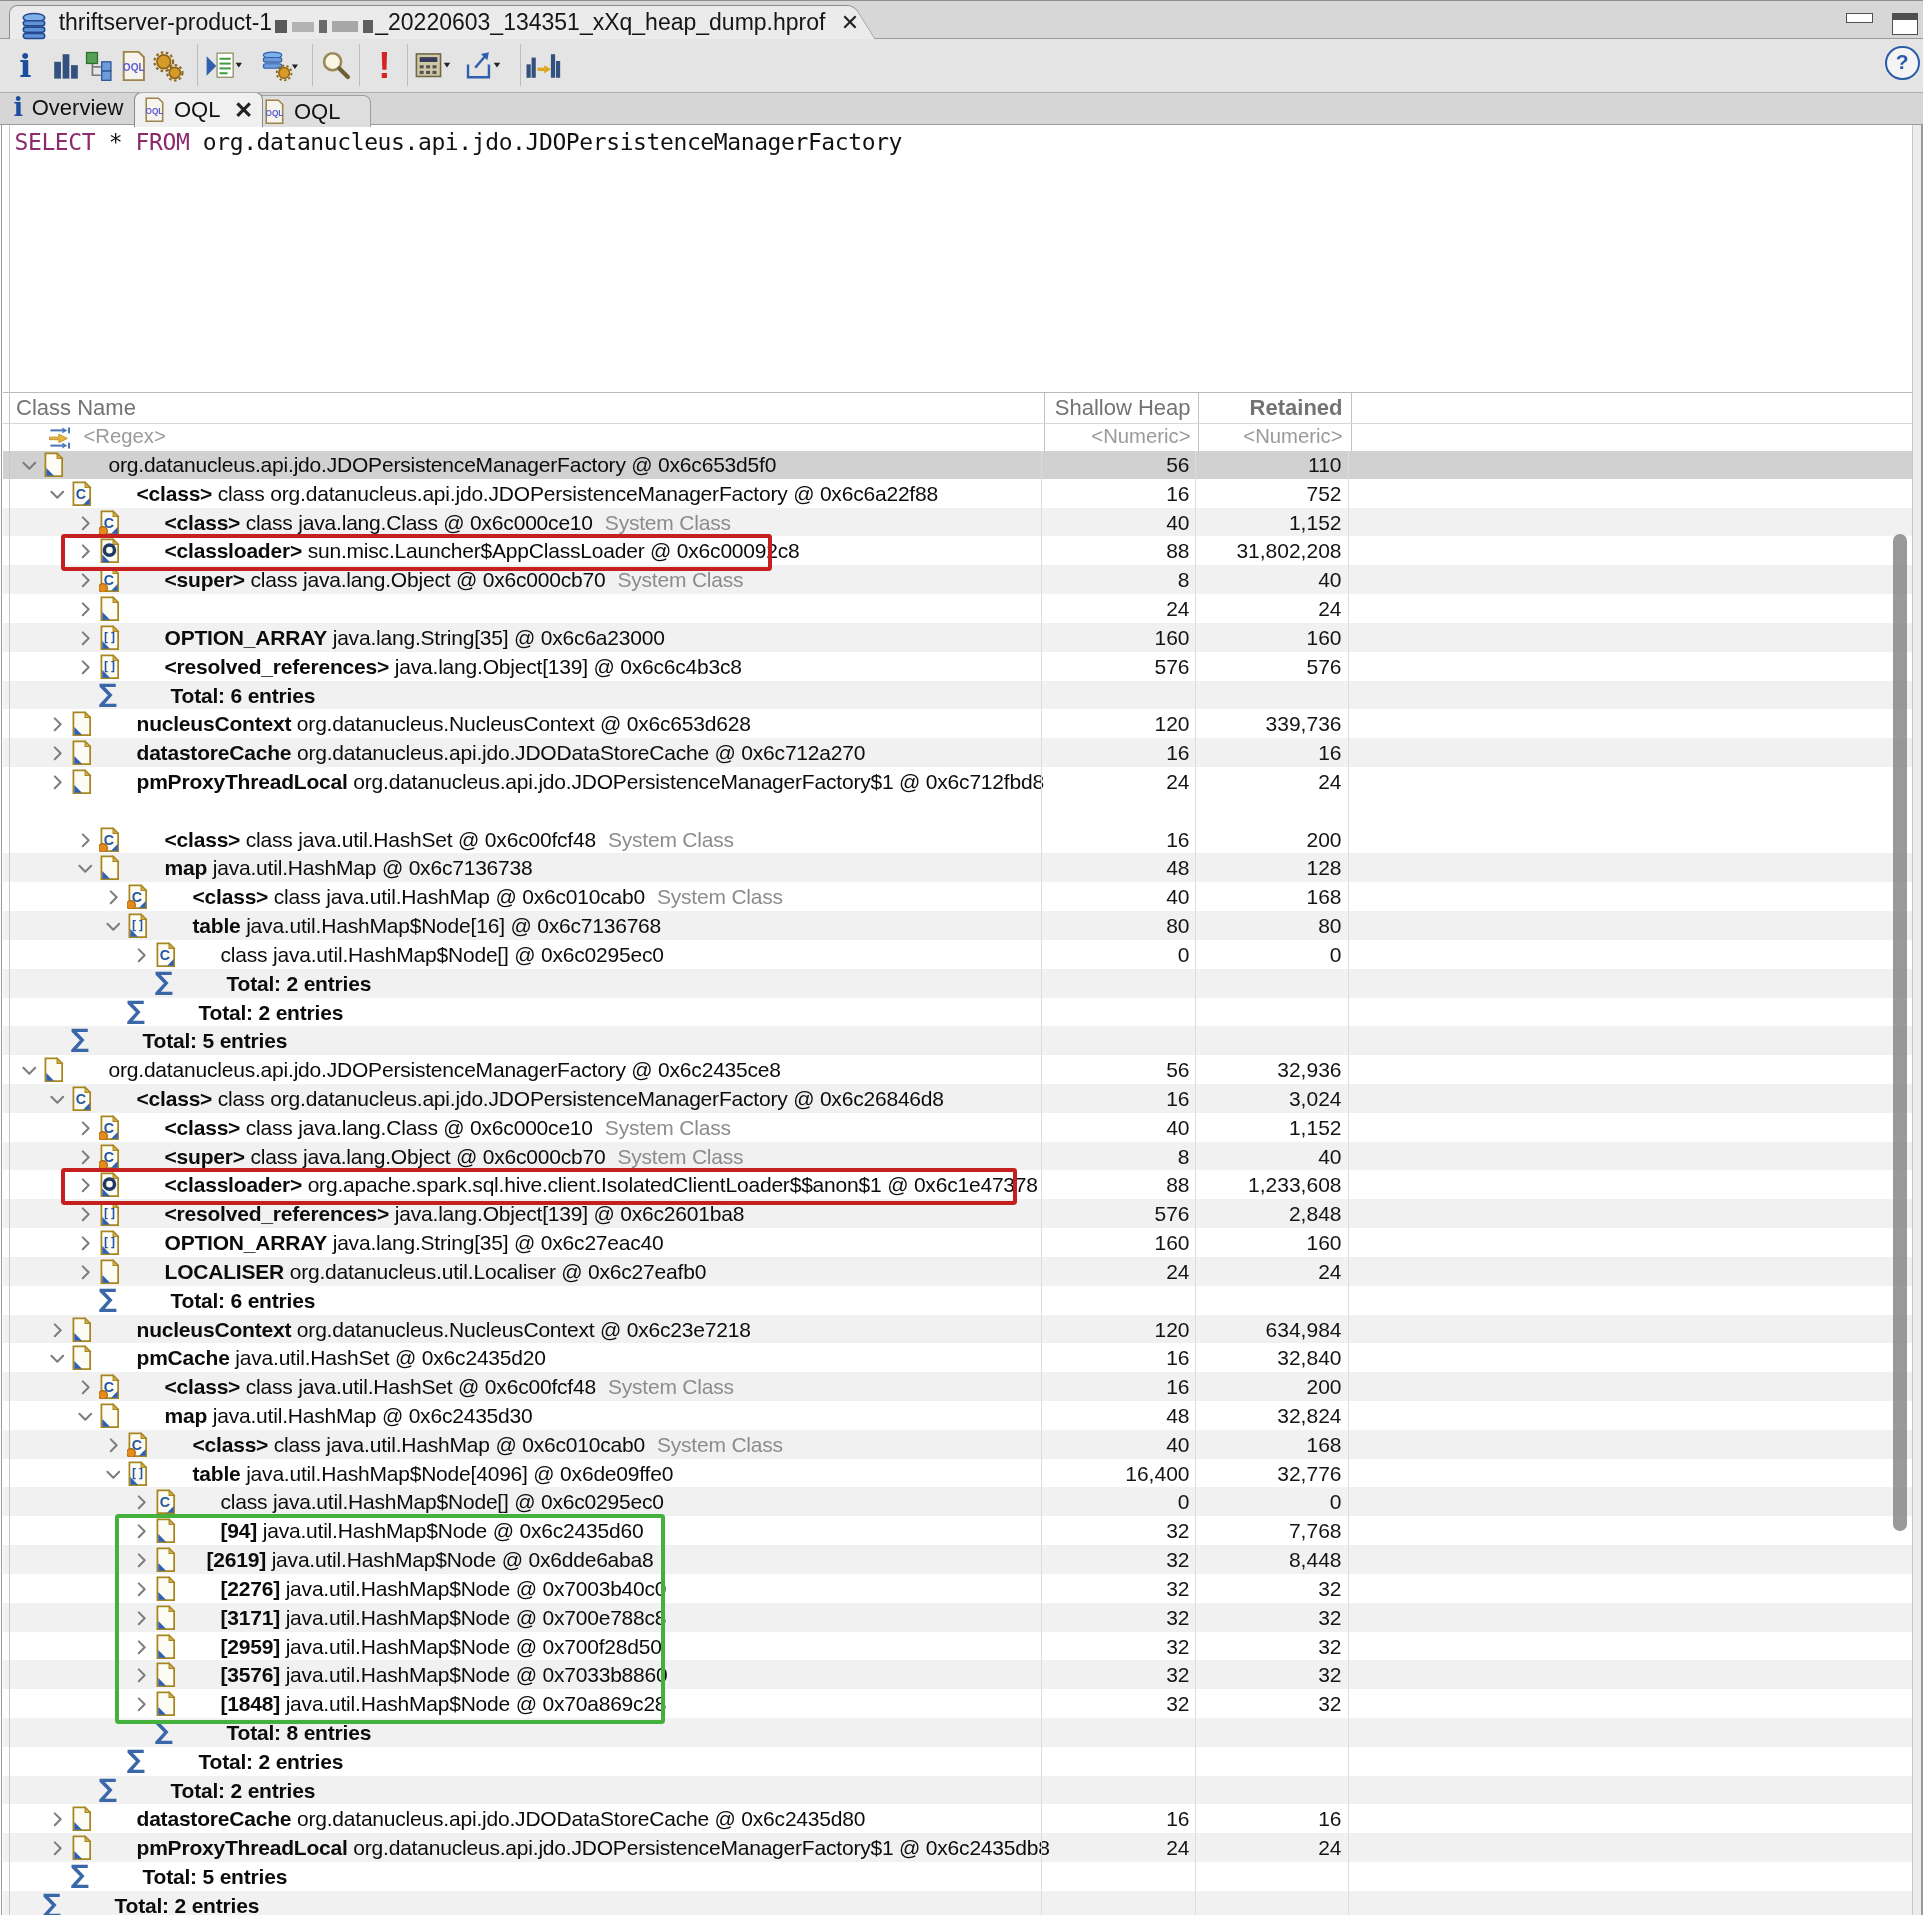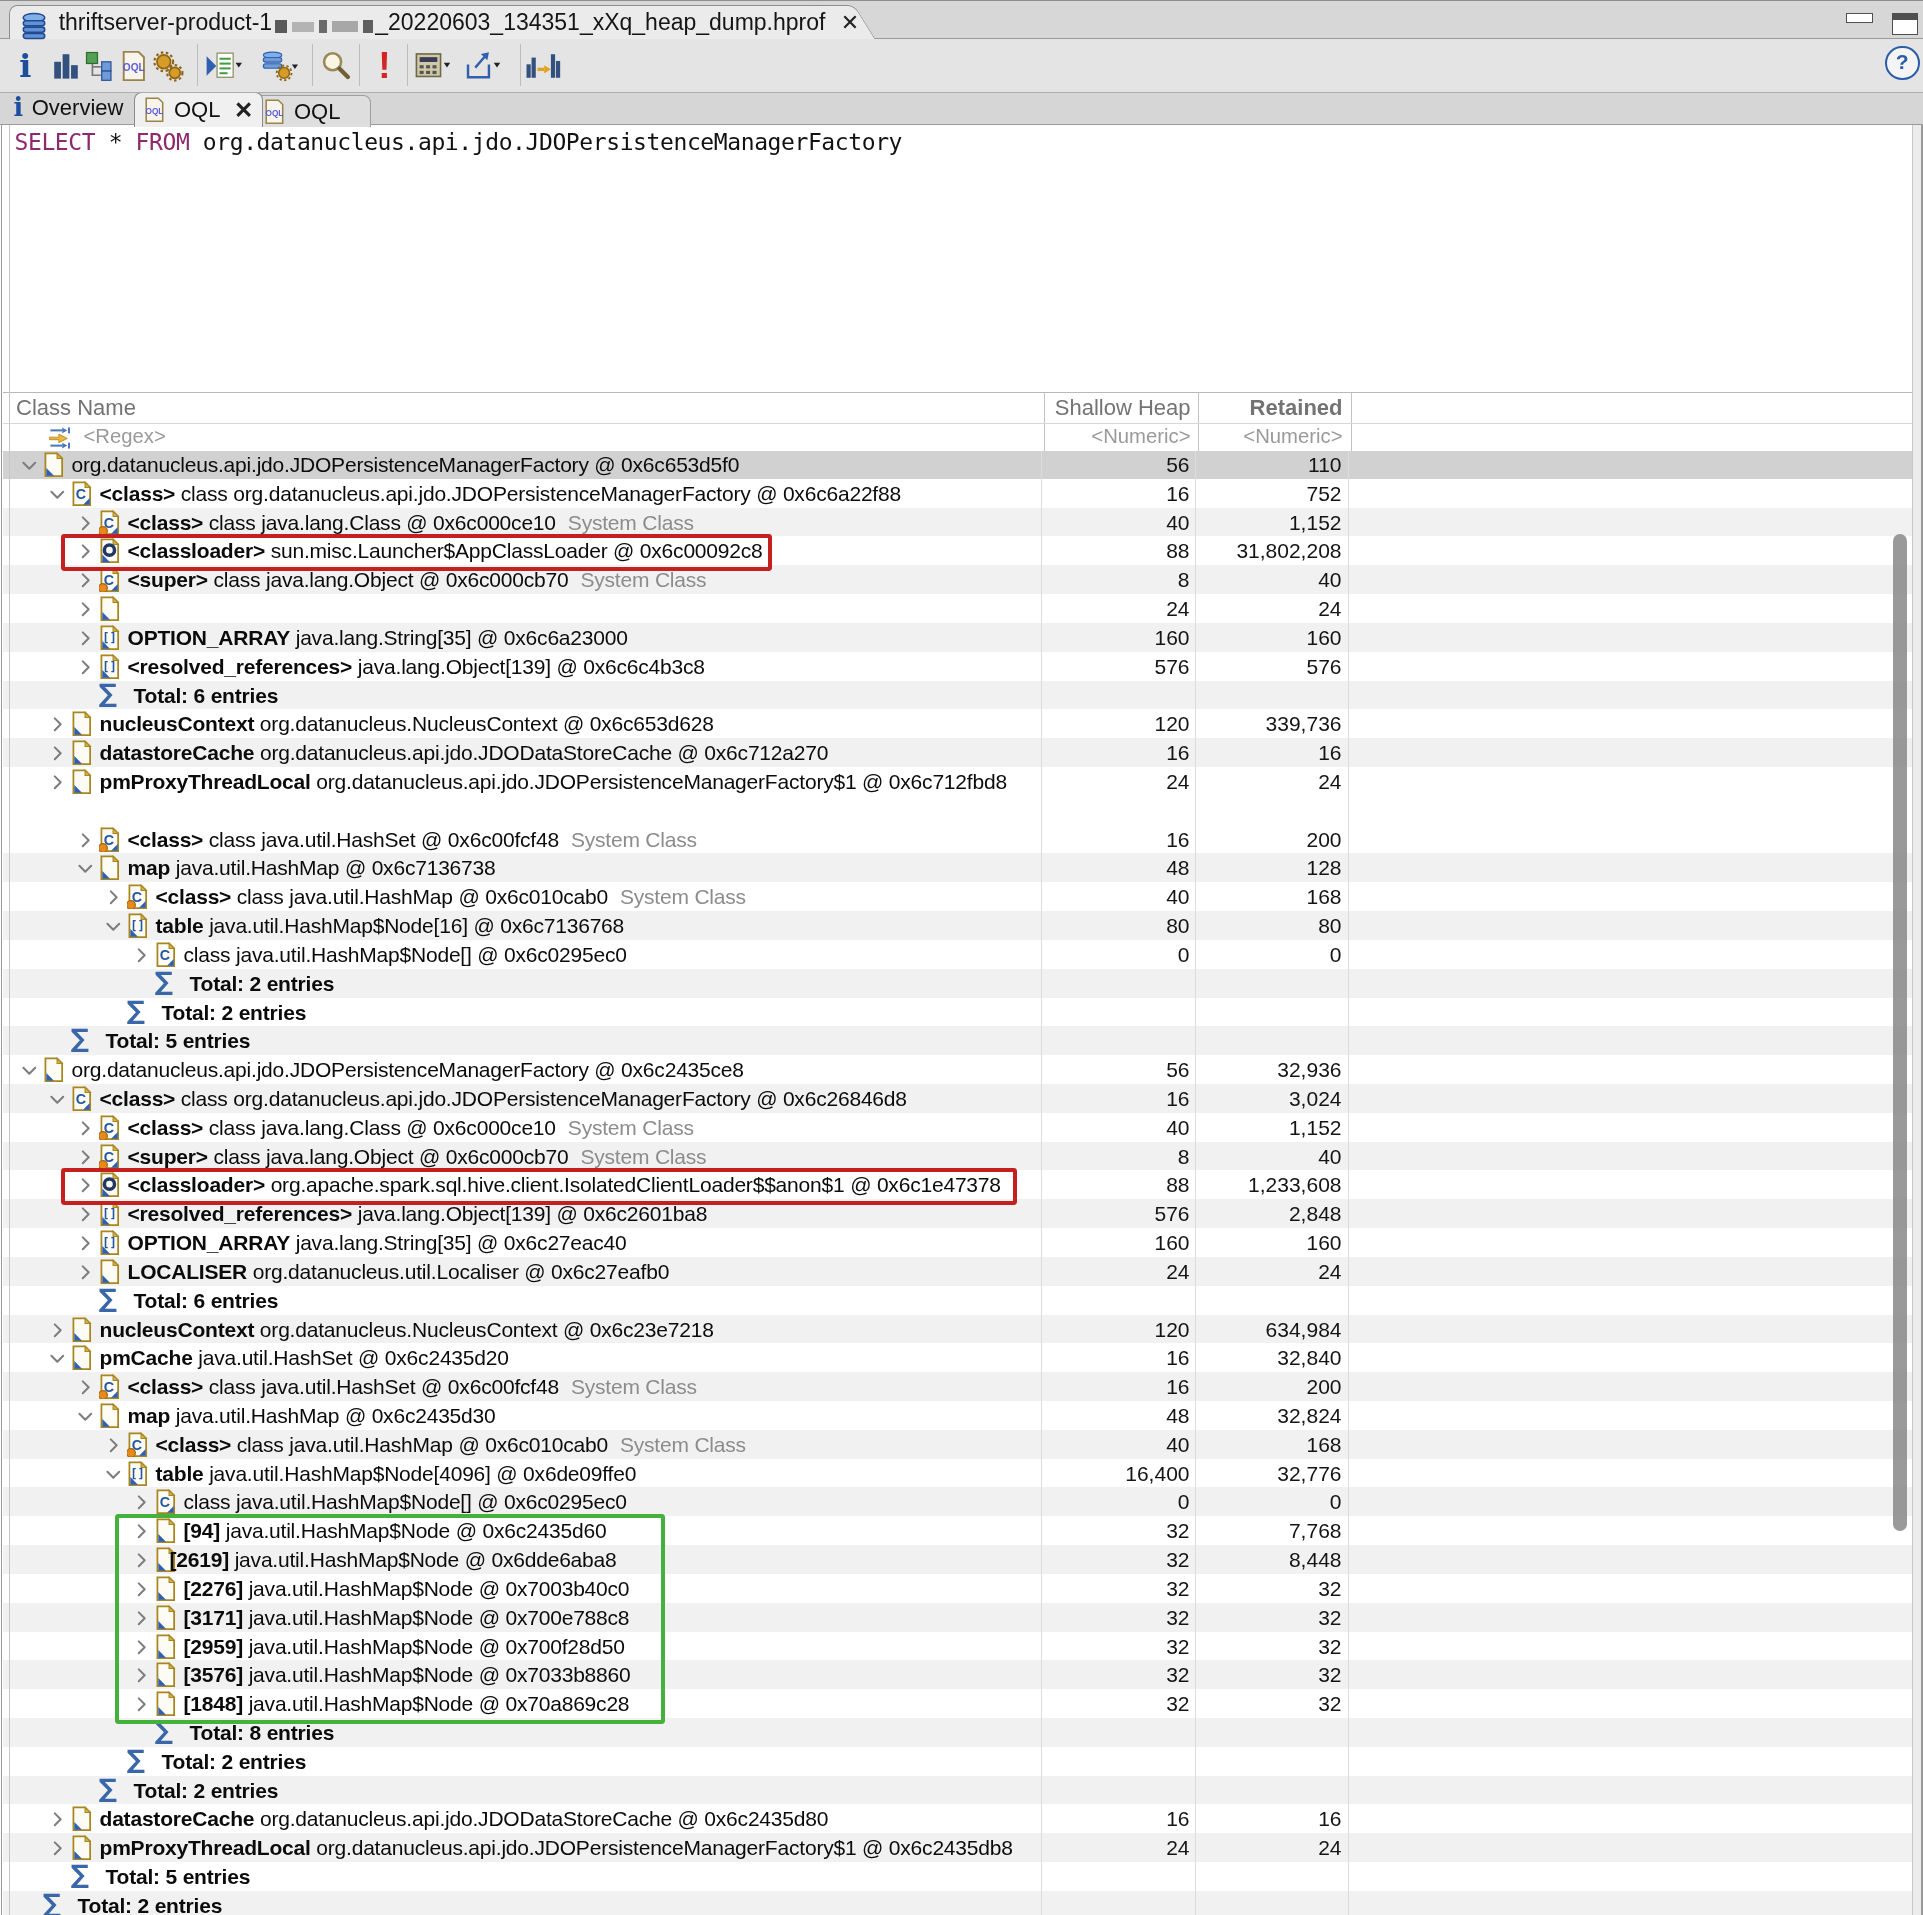--- a/index.html
+++ b/index.html
@@ -64,21 +64,21 @@
   .hdiv{position:absolute;top:0;width:0.8px;height:100%;background:#c2c2c2;}
   
   #rows{position:absolute;left:0;top:0;width:1924px;height:1915px;z-index:1;}
   .tr{position:absolute;left:2.5px;width:1910px;height:29px;line-height:29px;}
   .tr.even{background:#f1f1f2;}
   .tr.odd{background:#ffffff;}
   .tr.sel{background:#d1d1d1;}
   .arw{position:absolute;top:5.1px;width:18.6px;height:18.6px;}
   .nicon{position:absolute;top:1.7px;width:22px;height:25.4px;}
   .sigma{position:absolute;top:-1.7px;font-size:25.4px;font-weight:bold;color:#3a67a8;font-family:"DejaVu Sans",sans-serif;}
-  .txt{position:absolute;top:0;white-space:nowrap;font-size:21px;letter-spacing:-0.2px;color:#0b0b0b;}
+  .txt{position:absolute;top:0;white-space:nowrap;font-size:21px;letter-spacing:-0.2px;color:#0b0b0b;margin-left:37px;}
   .txt b{font-weight:700;}
   .sys{color:#8c8c8c;margin-left:12px;}
   .num{position:absolute;top:0;font-size:21px;color:#141414;text-align:right;}
   .n1{left:1041px;width:146px;}
   .n2{left:1193px;width:146px;}
   .gline{position:absolute;width:0.8px;background:#dcdcdc;z-index:3;}
   
   .ledge1{position:absolute;left:0.8px;top:37px;width:1.7px;height:1878px;background:#9a9a9a;z-index:7;}
   .ledge2{position:absolute;left:8.5px;top:124px;width:0.8px;height:1792px;background:#c6c6c6;z-index:7;}
   .redge1{position:absolute;left:1912px;top:124px;width:0.8px;height:1792px;background:#c6c6c6;z-index:7;}

